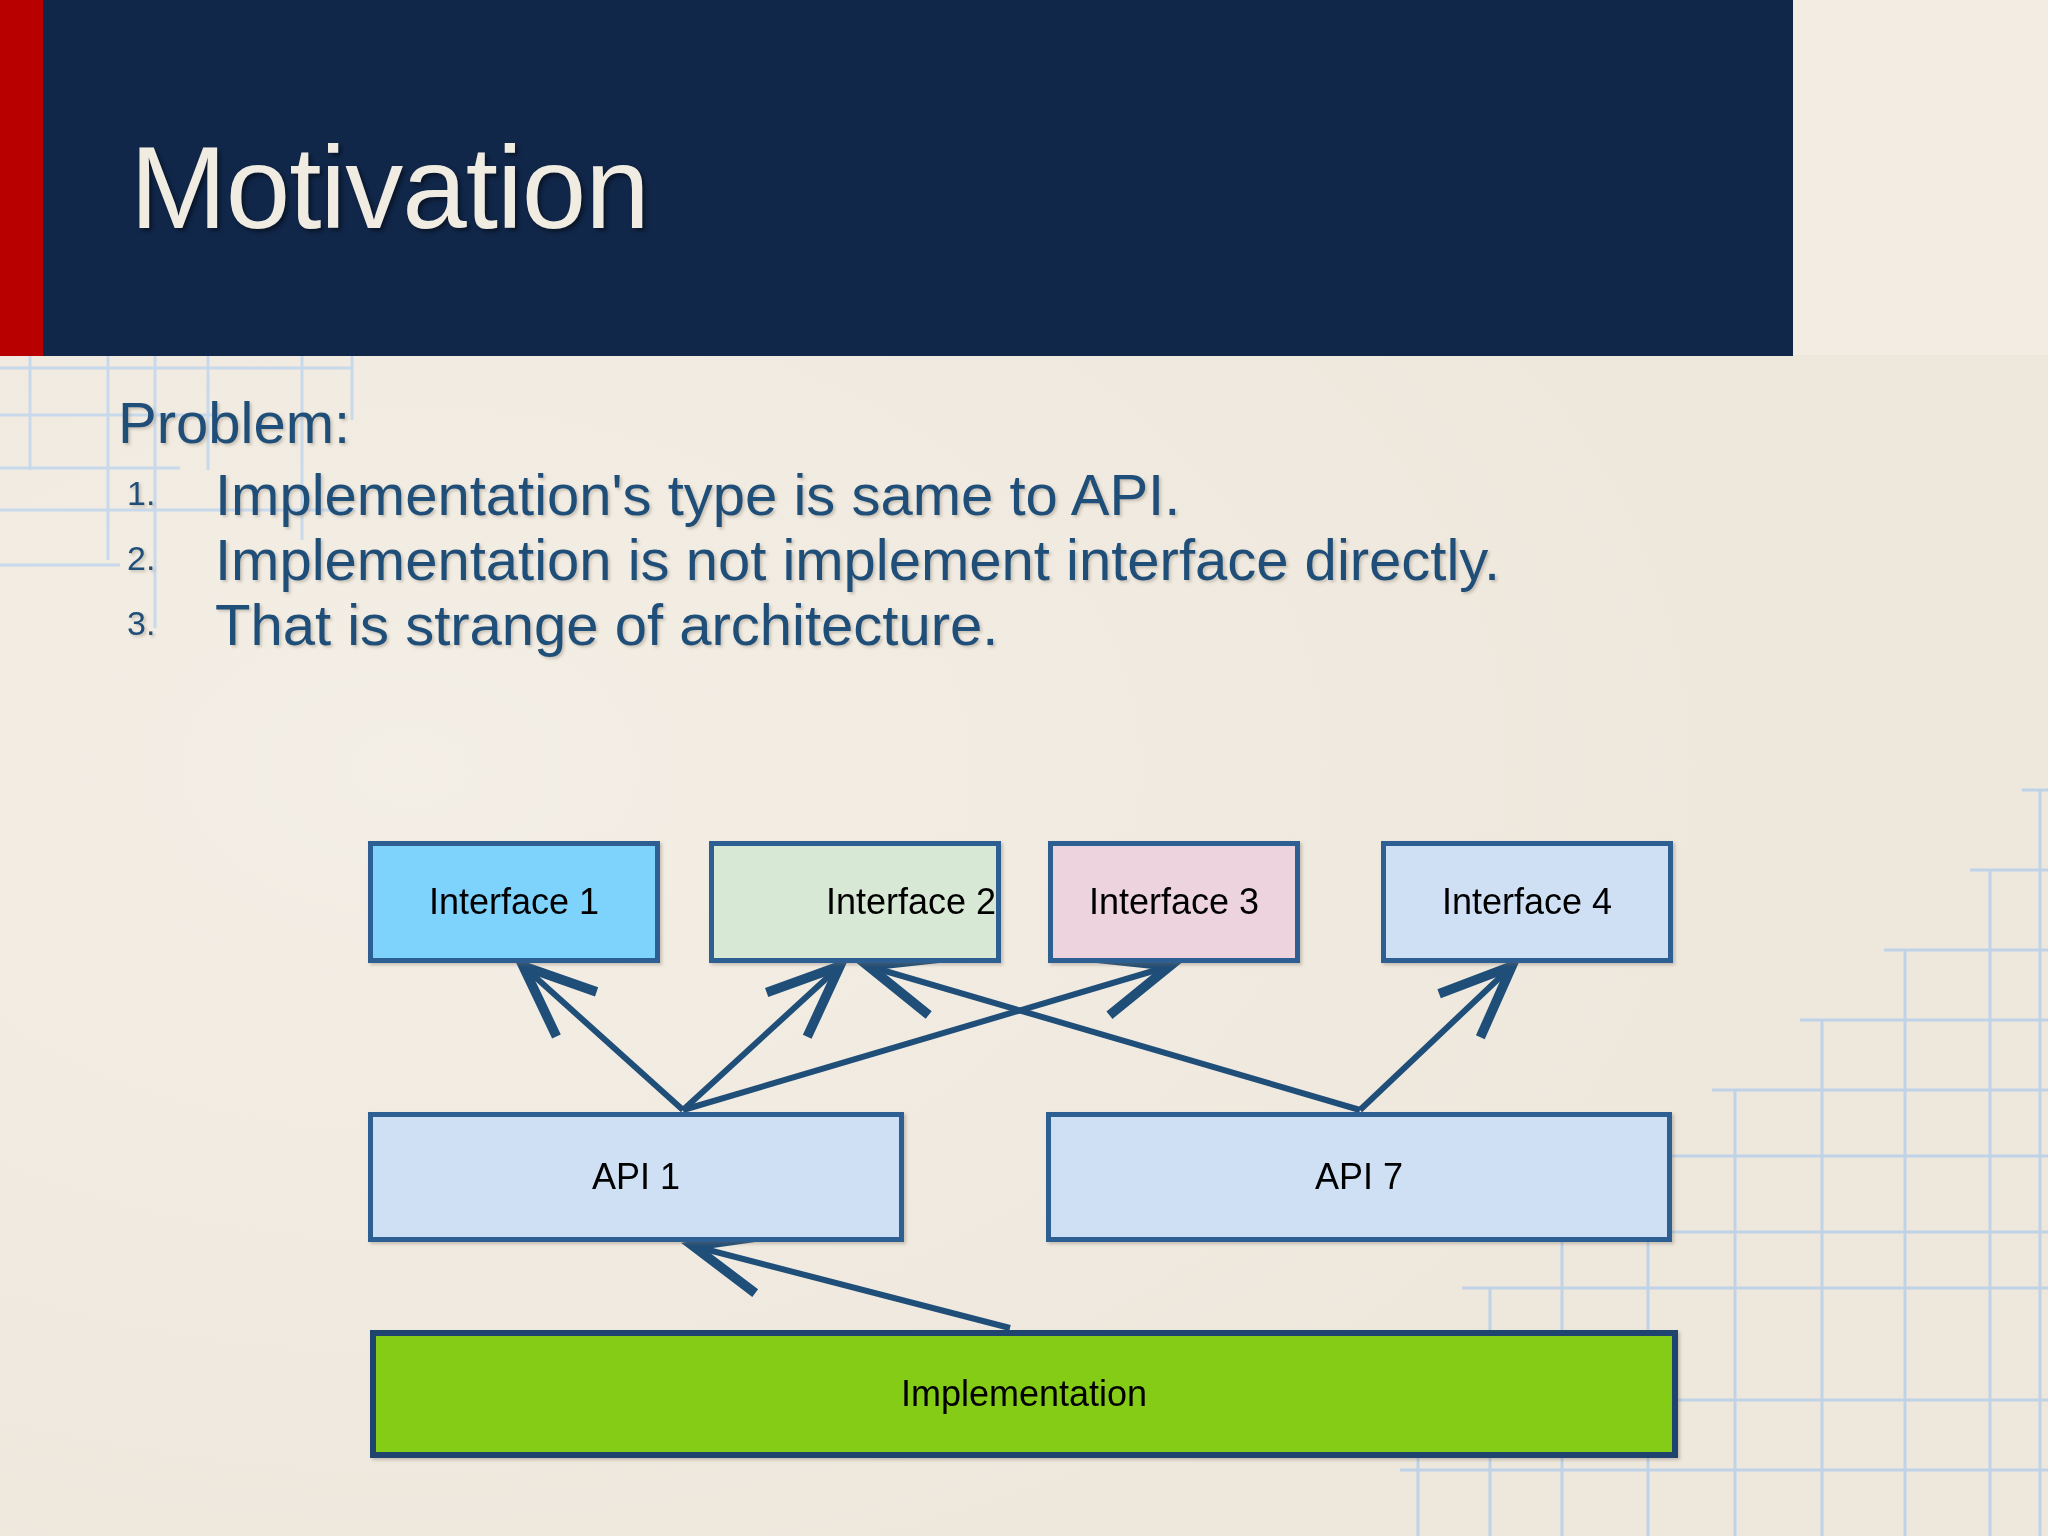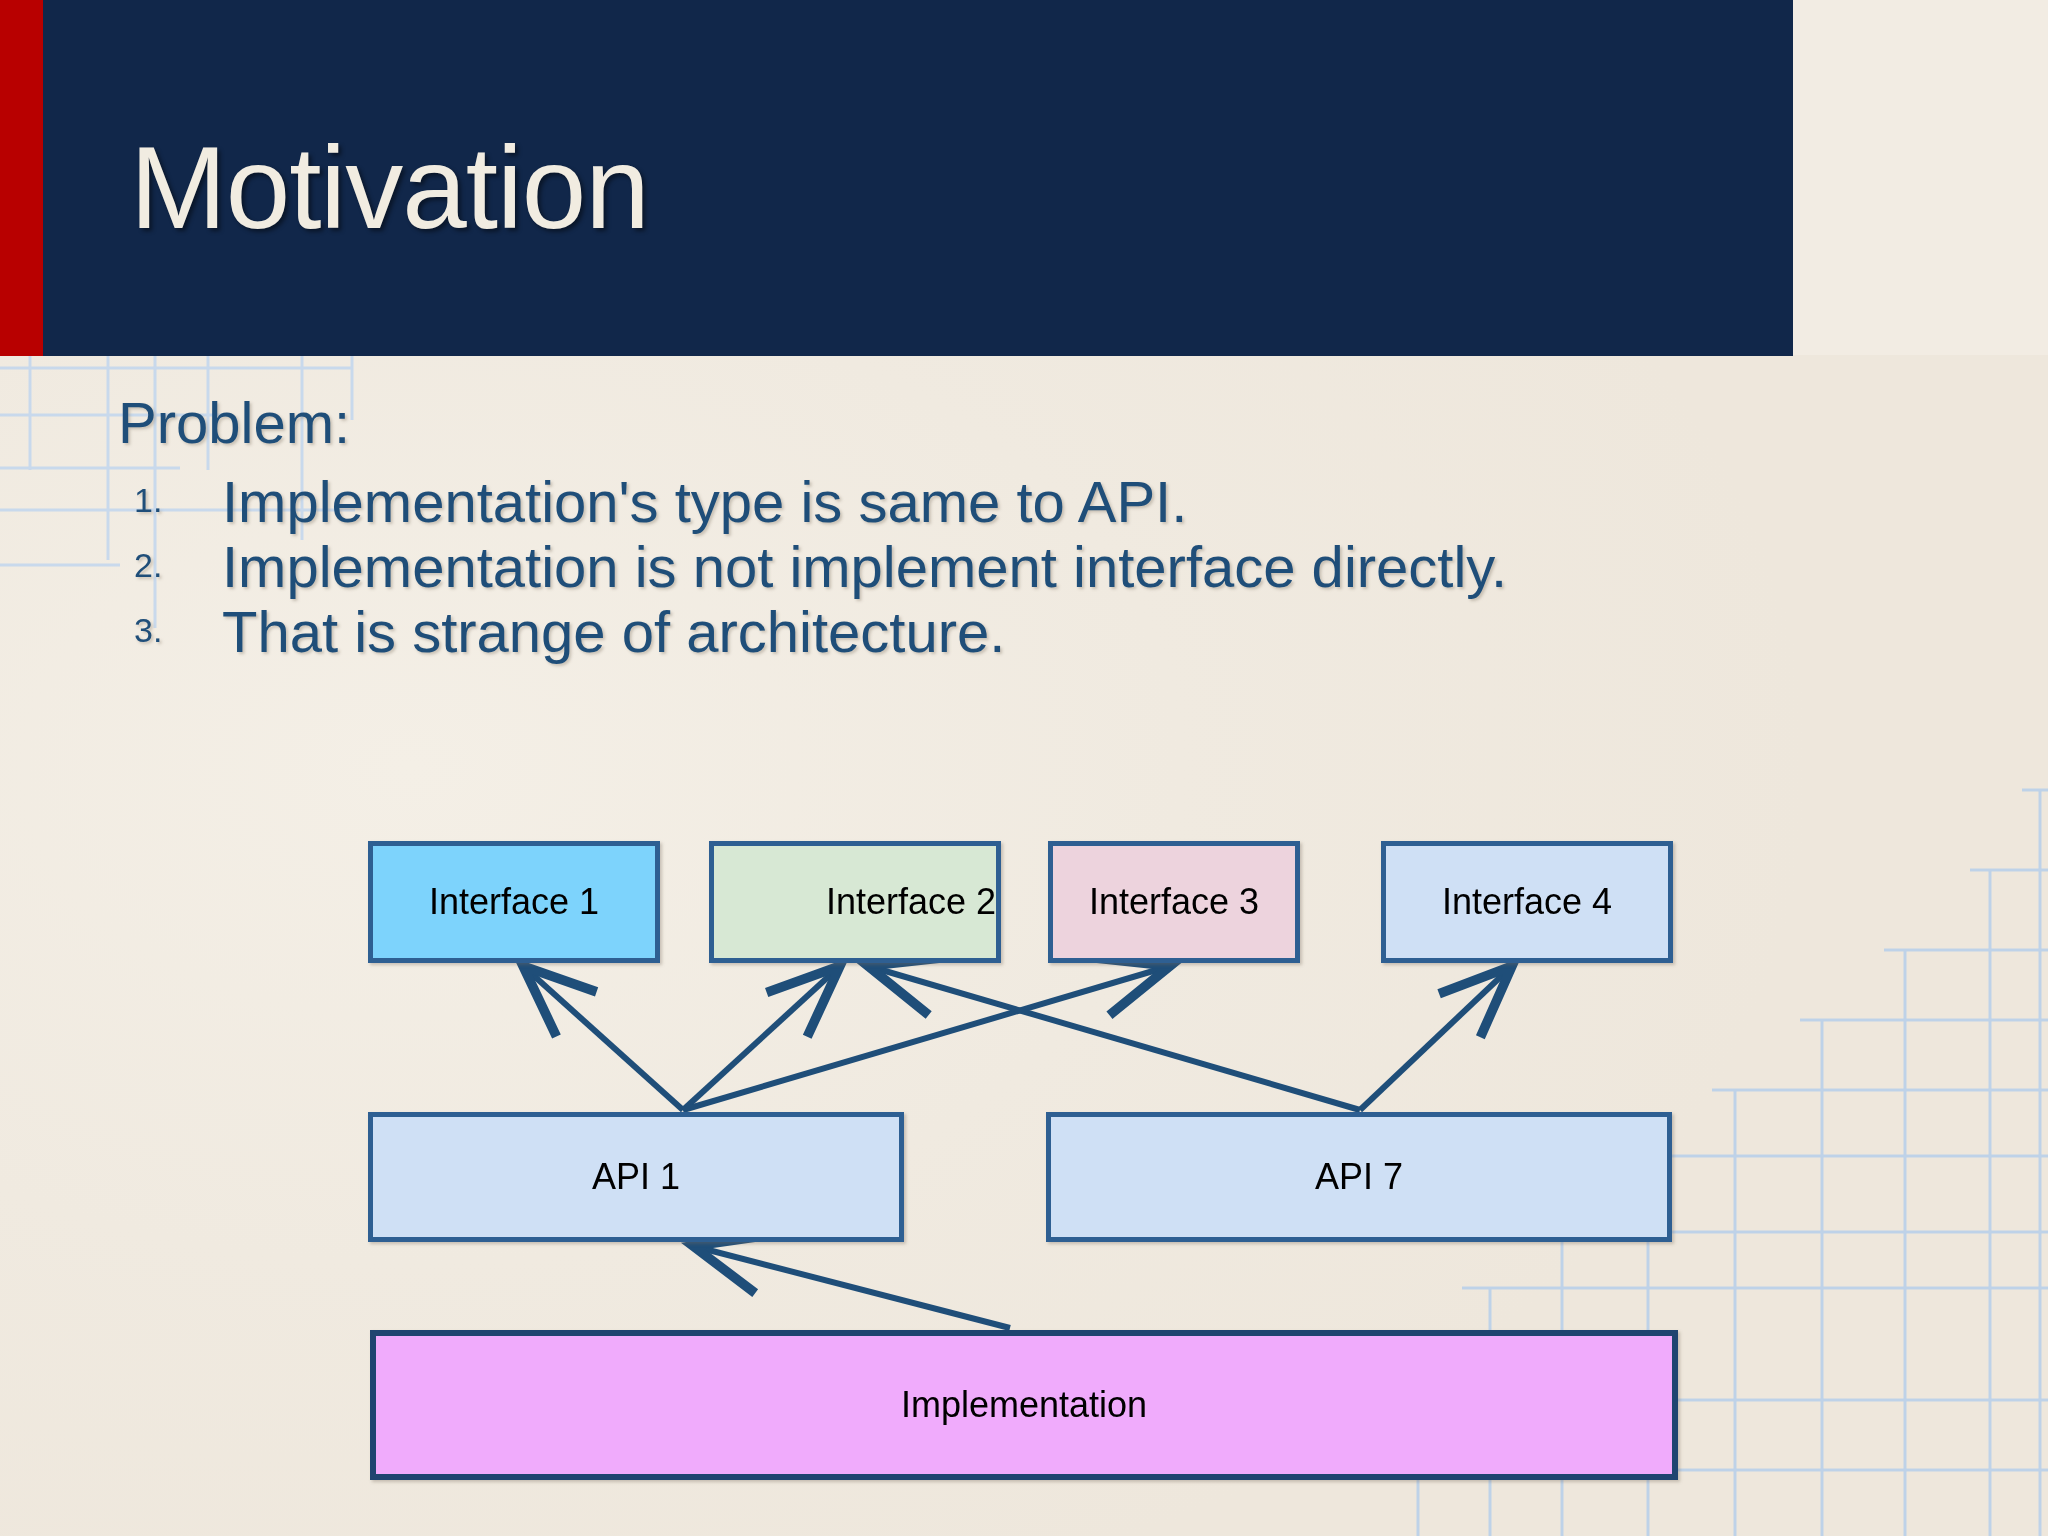--- a/index.html
+++ b/index.html
@@ -73,21 +73,21 @@
     z-index: 8;
     color: #1f4e79;
   }
   .lead {
     font-size: 58px;
     line-height: 1.07;
     margin: 0 0 6px 0;
     text-shadow: 2px 2px 3px rgba(150,140,125,0.45);
   }
   ol.problems {
-    margin: 16px;
+    margin: 9px;
     padding: 0 0 0 88px;
     list-style: none;
     counter-reset: prob;
   }
   ol.problems li {
     counter-increment: prob;
     position: relative;
     font-size: 58px;
     line-height: 1.09;
     margin: 0 0 2px 0;
@@ -218,18 +218,18 @@
       </div>
       <div class="node" style="left: 1381px; top: 841px; width: 292px; height: 122px; background: rgb(207, 224, 245);">
         <span>Interface 4</span>
       </div>
       <div class="node api" style="left: 368px; top: 1112px; width: 536px; height: 130px; background: rgb(207, 224, 245);">
         <span>API 1</span>
       </div>
       <div class="node api" style="left: 1046px; top: 1112px; width: 626px; height: 130px; background: rgb(207, 224, 245);">
         <span>API 7</span>
       </div>
-      <div class="node impl" style="left: 370px; top: 1330px; width: 1308px; height: 150px; background: #f0abfc;">
+      <div class="node impl" style="left: 370px; top: 1330px; width: 1308px; height: 128px; background: #84cc16;">
         <span>Implementation</span>
       </div>
     </div>
 
 </div>
 
 </body></html>

